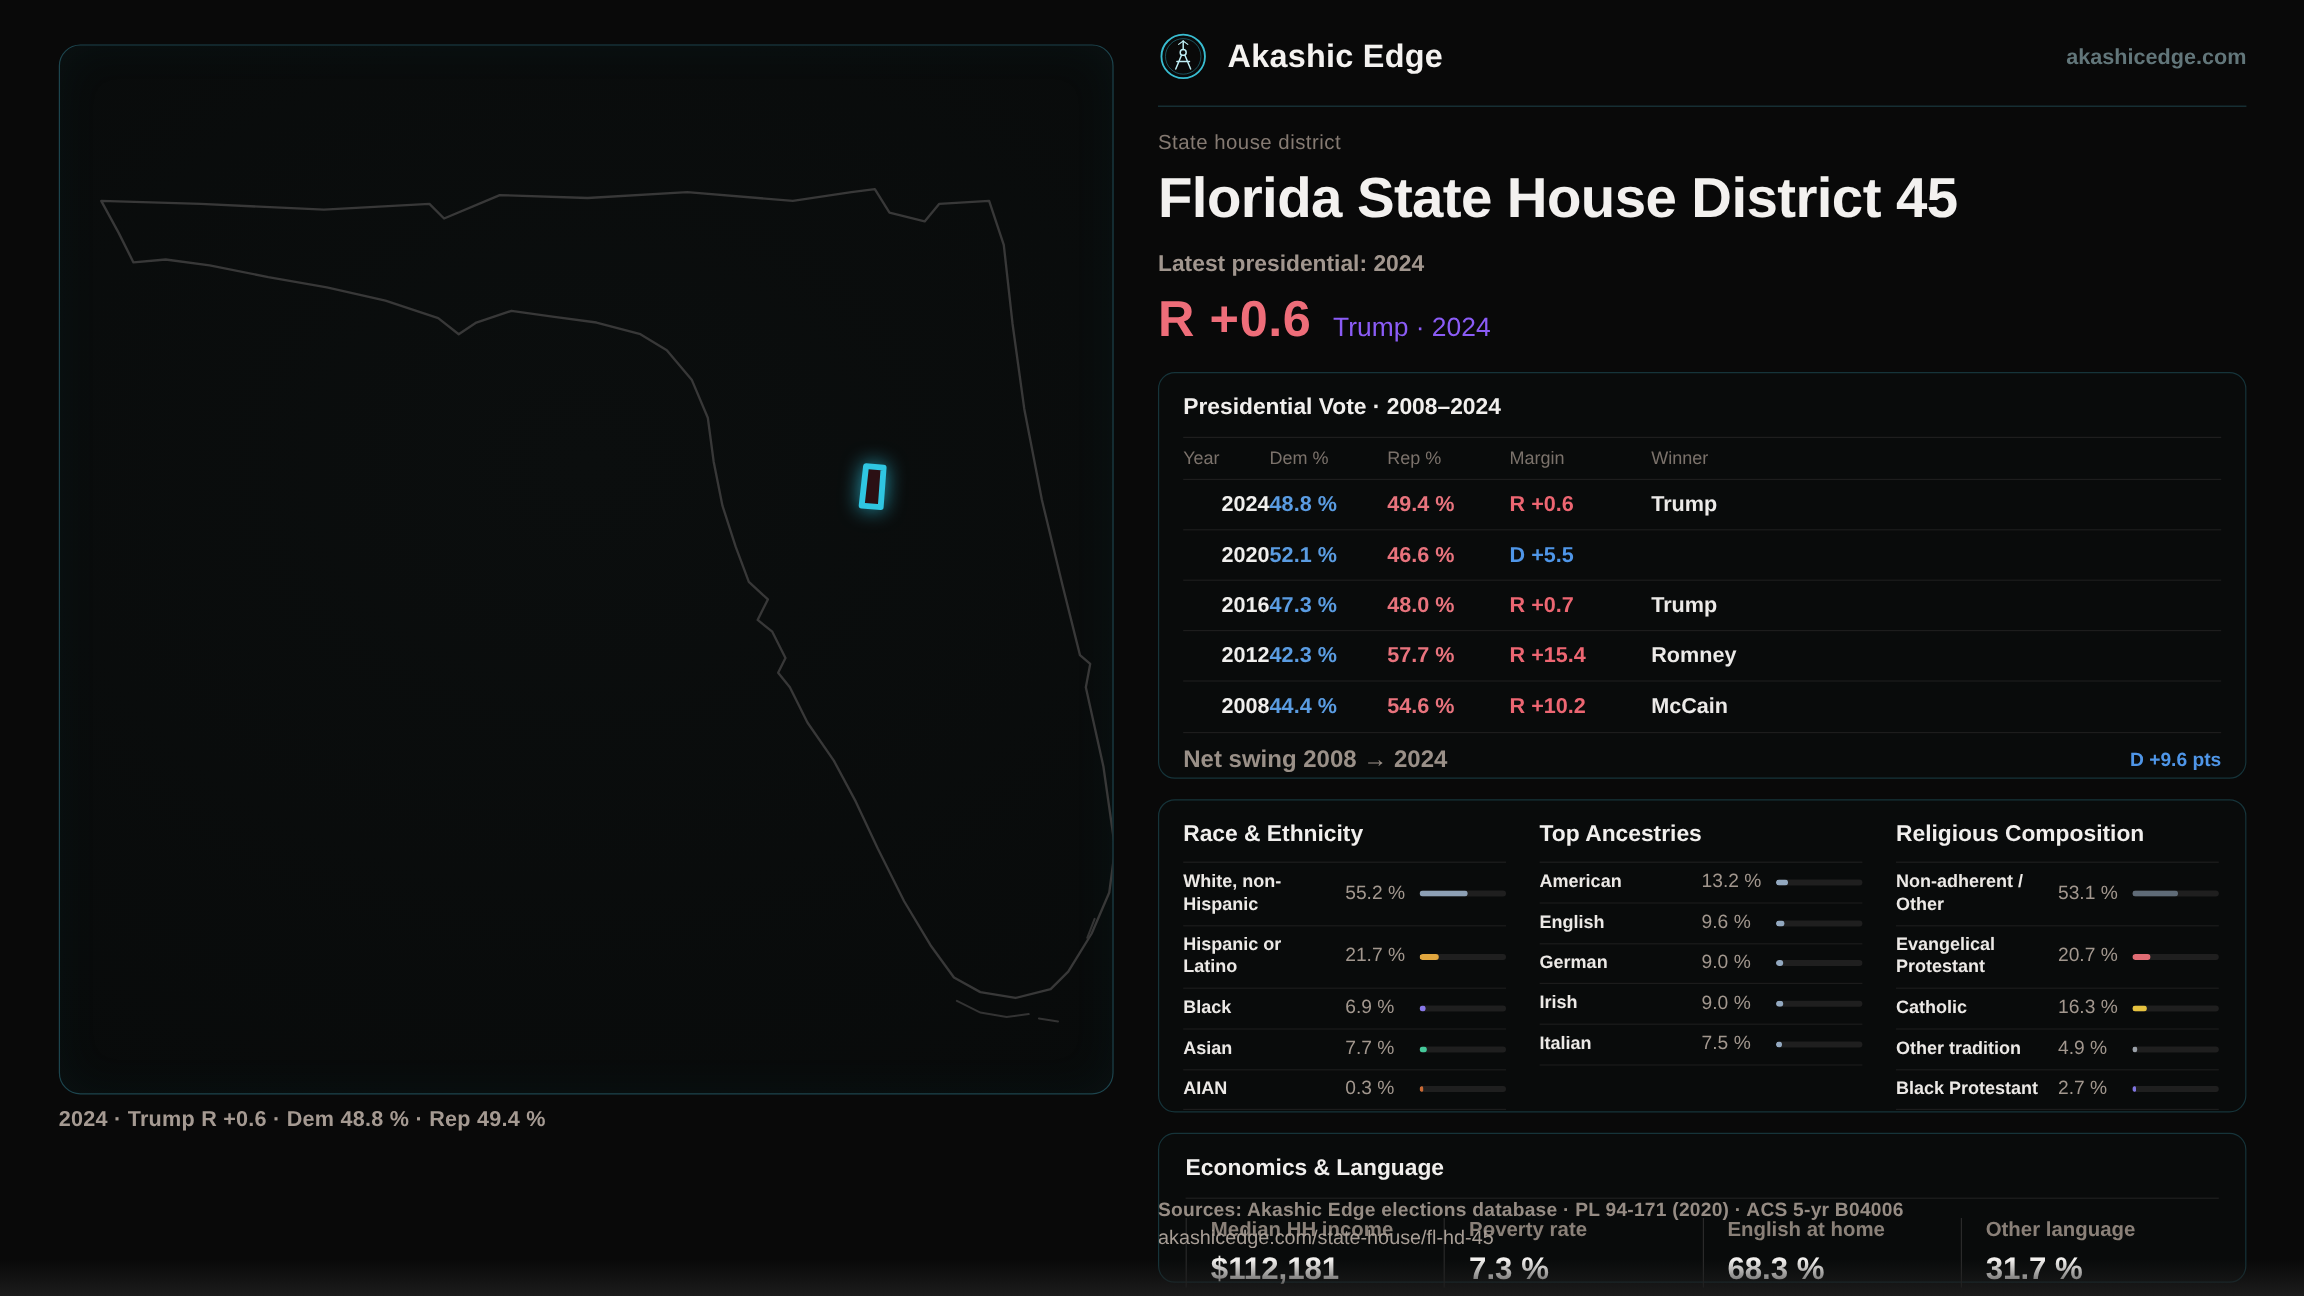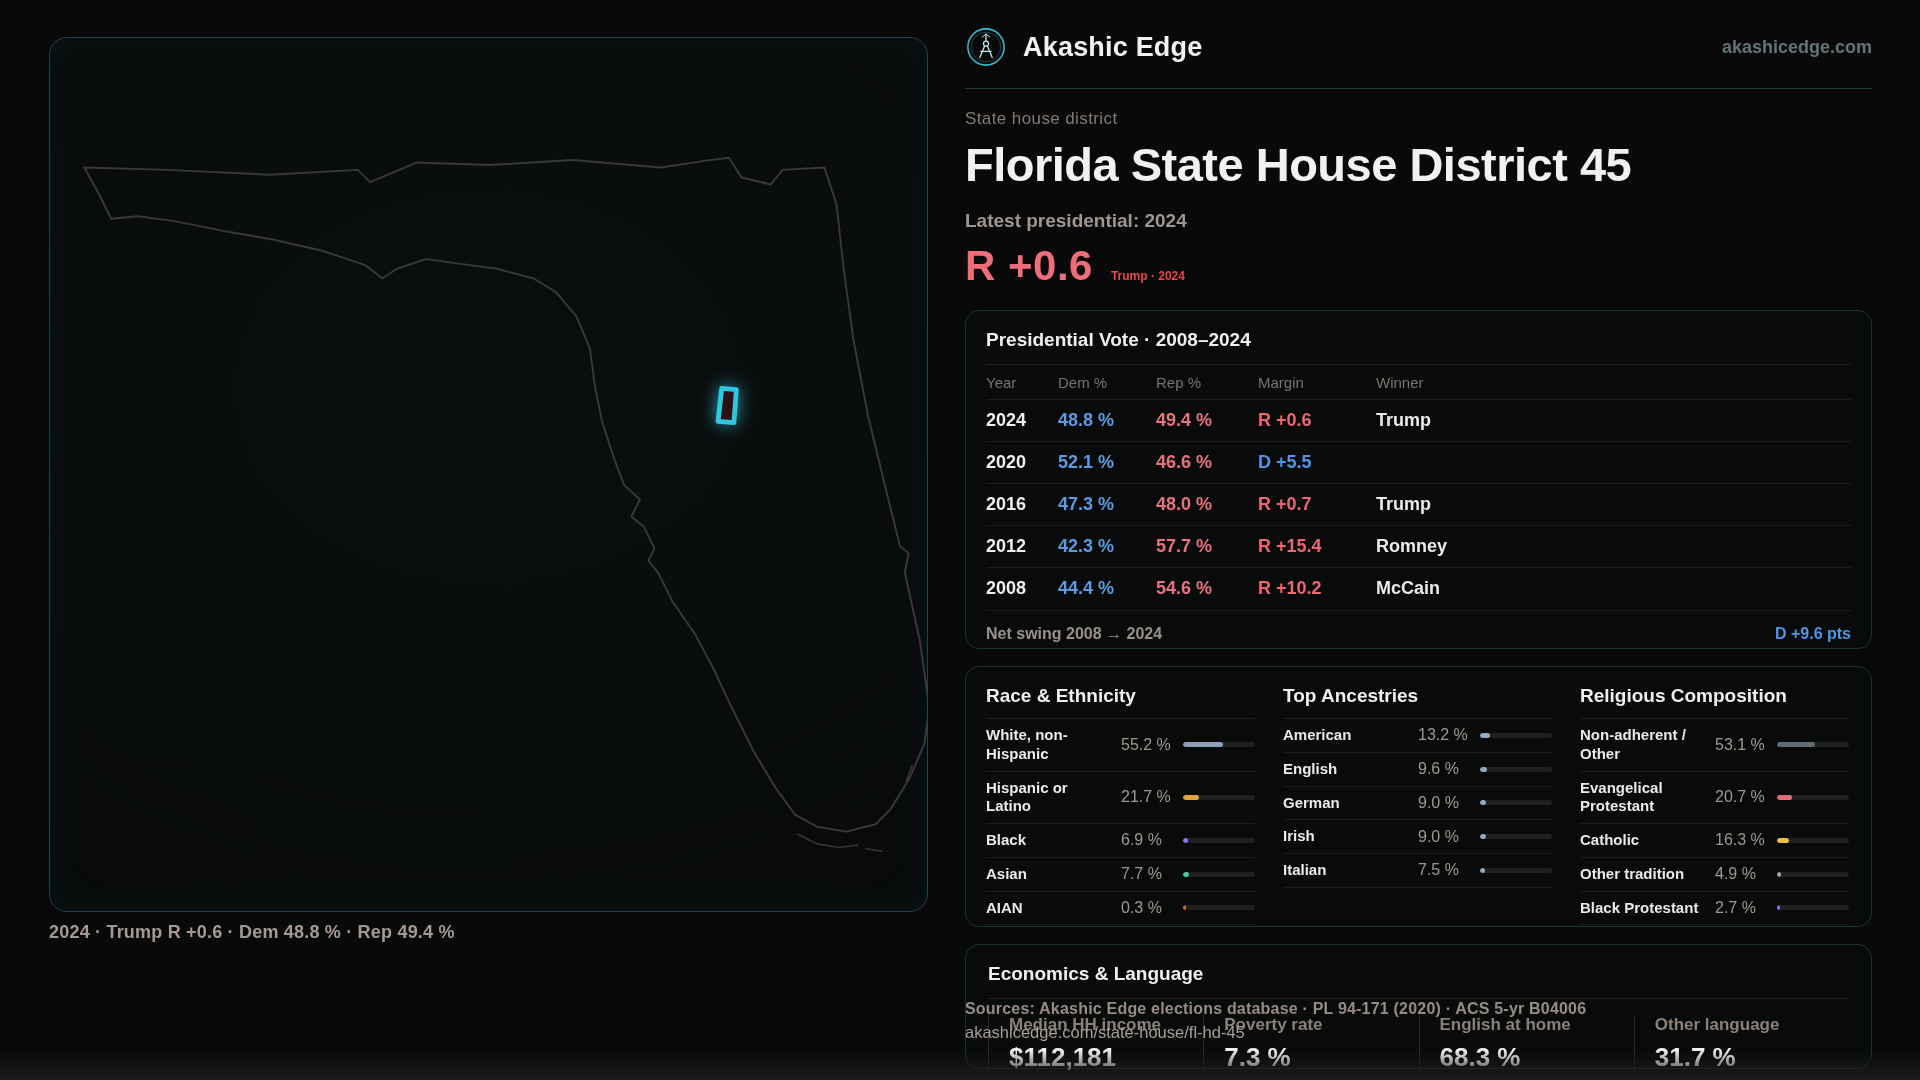--- a/index.html
+++ b/index.html
@@ -42,43 +42,43 @@
   .logo{ width:42px; height:42px; flex:0 0 42px; }
   .brand-name{ font-size:27px; font-weight:700; color:#f4f2f0; margin-left:16px; letter-spacing:.2px; }
   .brand-domain{ margin-left:auto; font-size:18px; font-weight:600; color:#62767a; cursor:pointer; }
   .head-divider{ height:1px; background:#1b393f; margin-top:20px; }
 
   .kicker{ margin-top:20px; font-size:17px; font-weight:500; color:#857a72; letter-spacing:.4px; }
   .page-title{ margin-top:8px; font-size:47px; font-weight:700; color:#f3f1ef; letter-spacing:-.5px; }
   .context{ margin-top:18px; font-size:19px; font-weight:600; color:#a1968e; }
   .headline-row{ display:flex; align-items:baseline; margin-top:10px; }
   .headline-margin{ font-size:42px; font-weight:700; color:var(--accent_red,#ee6d79); letter-spacing:.5px; }
-  .headline-detail{ font-size:12px; font-weight:700; color:#ef4444; margin-left:18px; }
+  .headline-detail{ font-size:22px; font-weight:400; color:#8b5cf6; margin-left:18px; }
 
   .card{
     border:1px solid #16343a; border-radius:14px; background:rgba(9,12,12,.55);
     width:907px;
   }
   .hr{ height:1px; background:#1e1e1e; }
 
   
   .vote-card{ margin-top:20px; padding:18px 20px 0 20px; height:339px; }
   .card-title{ font-size:19px; font-weight:700; color:#f1efed; }
   .vote-card .hr{ margin-top:13px; }
   .vgrid{ display:grid; grid-template-columns:72px 98px 102px 118px 1fr; align-items:center; }
   .vhead{ height:34px; }
   .vhead span{ font-size:15px; font-weight:500; color:#7b726b; }
   .vrow{ height:42px; border-top:1px solid #1d1d1d; font-size:18px; font-weight:700; }
   .vrow:first-of-type{ border-top:none; }
-  .v-year{ color:#f0efed; }
+  .v-year{ color:#f0efed;text-align:right; }
   .v-dem{ color:var(--dem,#5a9ce2); }
   .v-rep{ color:var(--rep,#e8737d); }
   .v-win{ color:#eceae8; }
   .net-row{ display:flex; align-items:center; height:46px; border-top:1px solid #1d1d1d; margin-top:1px; }
-  .net-label{ font-size:16px; font-weight:600; color:#9a9088; }
+  .net-label{ font-size:20px; font-weight:600; color:#9a9088; }
   .net-value{ margin-left:auto; font-size:16px; font-weight:700; color:var(--margin_d,#4f96e8); }
 
   
   .demo-card{ margin-top:17px; padding:18px 22px 14px 20px; height:261px; }
   .demo-cols{ display:grid; grid-template-columns:1fr 1fr 1fr; column-gap:28px; }
   .demo-title{ font-size:19px; font-weight:700; color:#f1efed; }
   .demo-col .hr{ margin:11px 0 0 0; }
   .demo-row{ display:flex; align-items:center; gap:6px; padding:7px 0; border-bottom:1px solid #1c1c1c; min-height:31px; }
   .dl{ flex:1 1 auto; min-width:0; font-size:15px; line-height:1.25; font-weight:700; color:#ece9e6; }
   .dv{ flex:0 0 56px; font-size:16px; color:#a2978e; }

